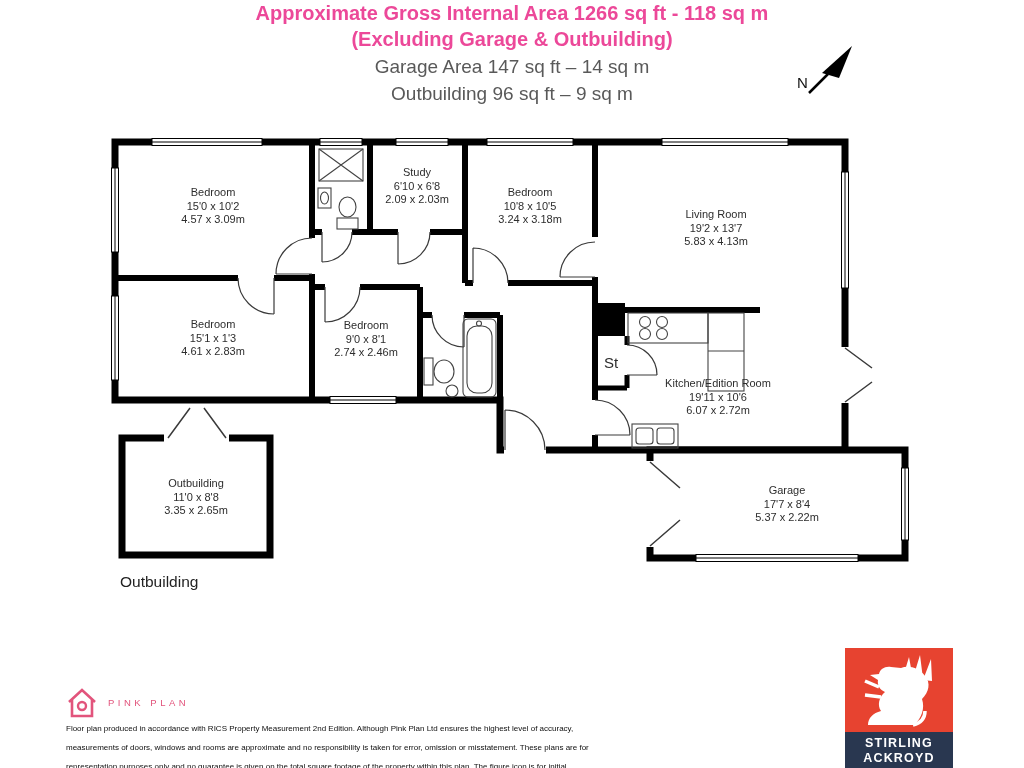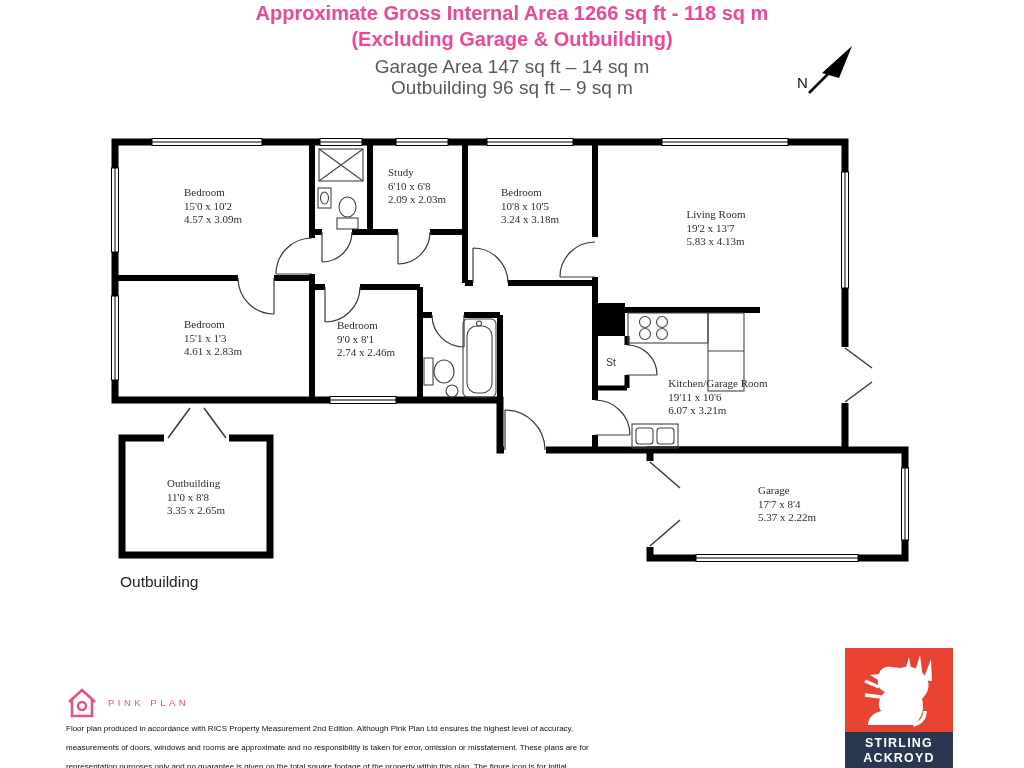--- a/index.html
+++ b/index.html
@@ -2,27 +2,27 @@
 <html><head>
 <meta charset="utf-8">
 <style>
   html,body{margin:0;padding:0;}
   body{width:1024px;height:768px;position:relative;background:#ffffff;
        font-family:"Liberation Sans", sans-serif;overflow:hidden;}
   .hline{position:absolute;left:0;width:1024px;text-align:center;white-space:nowrap;}
   .title{font-weight:bold;font-size:20px;color:#ec4899;}
   #hl1{top:2px;} #hl2{top:28px;}
   .subtitle{font-size:19px;color:#595959;}
-  #hl3{top:56px;} #hl4{top:77px;}
+  #hl3{top:56px;} #hl4{top:83px;}
   .north-n{position:absolute;left:797px;top:74px;font-size:15px;color:#111;}
   .plan-svg{position:absolute;left:0;top:0;}
-  .room-label{position:absolute;transform:translate(-50%,-50%);
-              font-size:11px;line-height:13.5px;color:#2d2d2d;white-space:nowrap;font-family:Liberation Serif, serif;}
+  .room-label{position:absolute;transform:translate(-50%,-50%);text-align:center;
+              font-size:11px;line-height:13.5px;color:#2d2d2d;white-space:nowrap;}
   .st-label{position:absolute;left:611px;top:362px;transform:translate(-50%,-50%);
-            font-size:10px;color:#2d2d2d;}
+            font-size:15px;color:#2d2d2d;}
   .ob-caption{position:absolute;left:120px;top:573px;font-size:15.5px;color:#222;}
   .pp-logo{position:absolute;left:64px;top:686px;}
   .pp-name{position:absolute;left:108px;top:697px;font-size:9.5px;letter-spacing:3.5px;color:#e2547c;}
   .disclaimer{position:absolute;left:66px;top:719px;width:528px;font-size:8px;
               line-height:19px;color:#0e0e0e;}
   .agent{position:absolute;left:845px;top:648px;width:108px;height:120px;}
   .agent-red{width:108px;height:84px;background:#e74330;display:flex;align-items:center;justify-content:center;}
   .agent-navy{width:108px;height:36px;background:#293750;color:#ffffff;text-align:center;
               font-weight:bold;font-size:12.5px;letter-spacing:1.2px;line-height:15px;
               padding-top:4px;box-sizing:border-box;}
@@ -169,23 +169,23 @@
   <div>Bedroom</div>
   <div>15'1 x 1'3</div>
   <div>4.61 x 2.83m</div>
 </div>
 <div class="room-label" style="left:366px;top:339px">
   <div>Bedroom</div>
   <div>9'0 x 8'1</div>
   <div>2.74 x 2.46m</div>
 </div>
 <div class="room-label" style="left:718px;top:397px">
-  <div>Kitchen/Garage Room</div>
+  <div>Kitchen/Edition Room</div>
   <div>19'11 x 10'6</div>
-  <div>6.07 x 3.21m</div>
+  <div>6.07 x 2.72m</div>
 </div>
 <div class="room-label" style="left:787px;top:504px">
   <div>Garage</div>
   <div>17'7 x 8'4</div>
   <div>5.37 x 2.22m</div>
 </div>
 <div class="room-label" style="left:196px;top:497px">
   <div>Outbuilding</div>
   <div>11'0 x 8'8</div>
   <div>3.35 x 2.65m</div>

